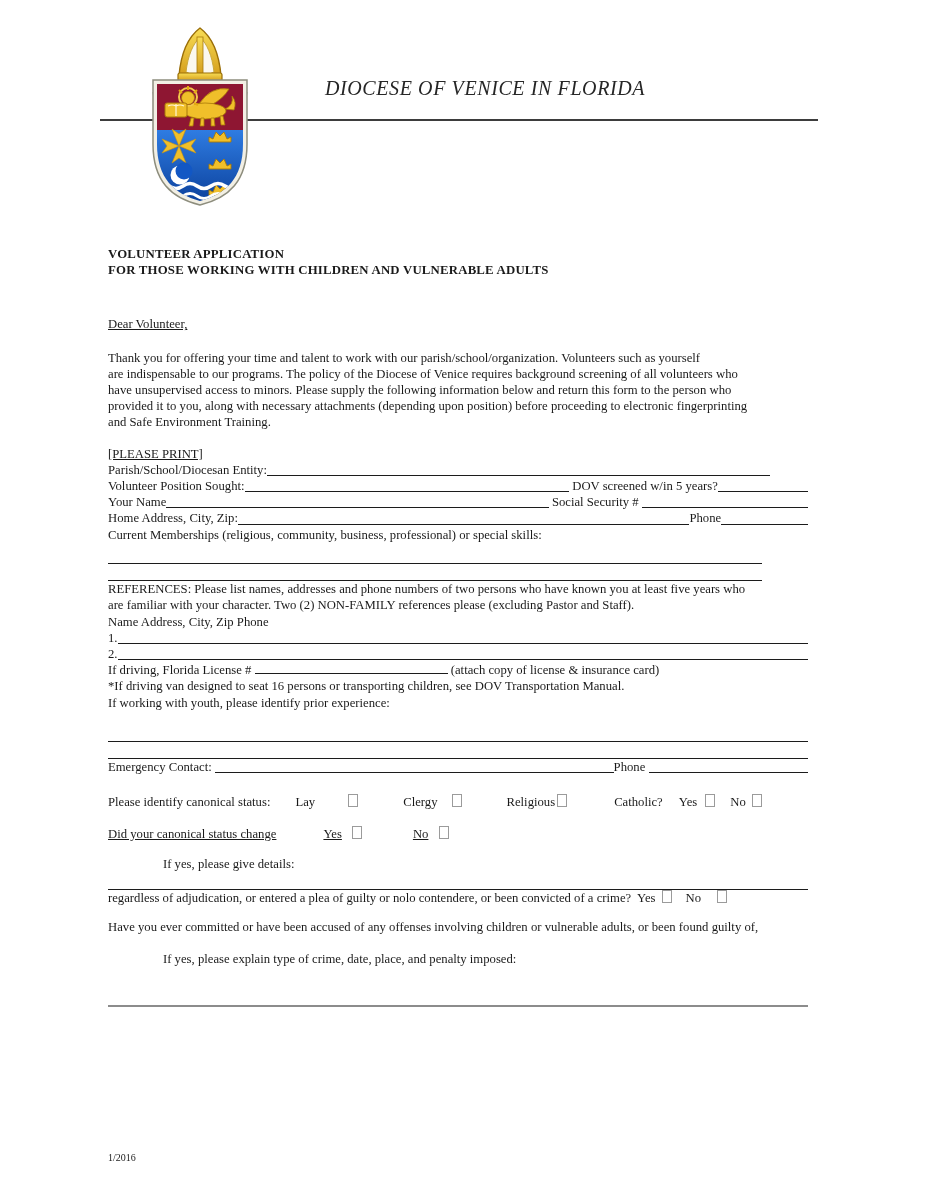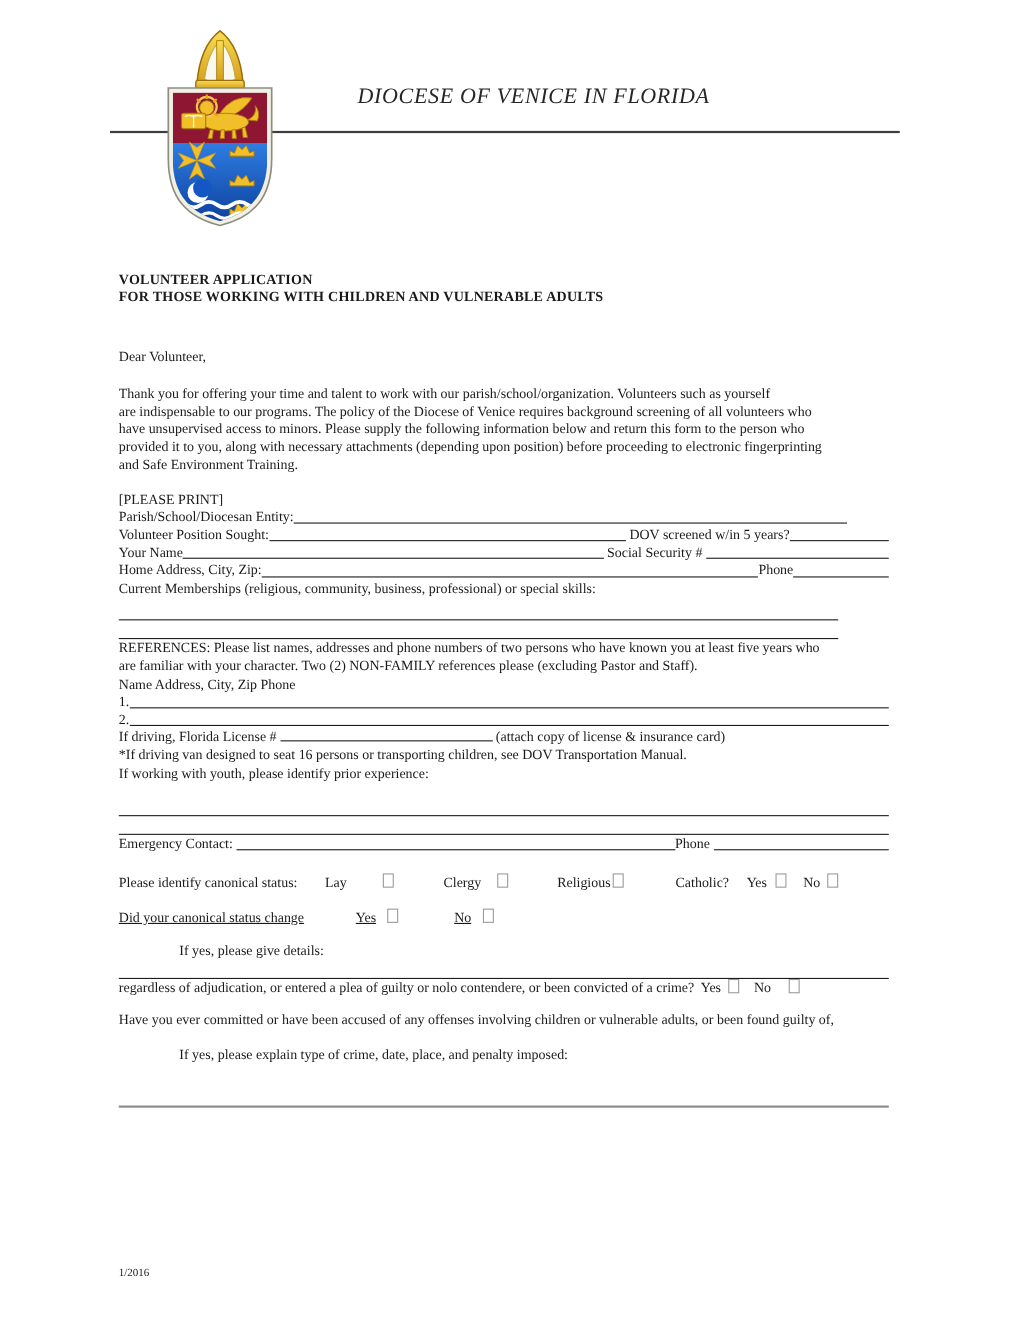--- a/index.html
+++ b/index.html
@@ -17,21 +17,21 @@
   .org-title{
     position:absolute;left:325px;top:80px;
     font-style:italic;font-size:20px;letter-spacing:0.6px;color:#262626;
     white-space:nowrap;
   }
   .crest{position:absolute;left:141px;top:26px;width:118px;height:182px;z-index:2;}
   
   .form-title{margin-top:36px;text-align:left;font-weight:bold;font-size:12.8px;letter-spacing:0.2px;}
   
   .main{margin-left:108px;width:700px;}
-  .salutation{margin-top:38px;}
+  .salutation{margin-top:38px;text-decoration:underline;}
   .intro{margin-top:17px;white-space:pre-line;}
   .tline{white-space:pre;min-height:16.2px;}
   .row{min-height:16.2px;}
   .frow{display:flex;align-items:stretch;}
   .frow .seg,.irow .seg{white-space:pre;}
   .fill{flex-grow:1;border-bottom:1.3px solid #1c1c1c;margin-bottom:2px;}
   .fillw{display:inline-block;border-bottom:1.3px solid #1c1c1c;height:11px;vertical-align:baseline;}
   .irow{display:block;}
   .checkbox{
     display:inline-block;width:8px;height:11px;
@@ -134,21 +134,21 @@
     </div>
 
     <div class="salutation">Dear Volunteer,</div>
     <div class="intro">Thank you for offering your time and talent to work with our parish/school/organization. Volunteers such as yourself
 are indispensable to our programs. The policy of the Diocese of Venice requires background screening of all volunteers who
 have unsupervised access to minors. Please supply the following information below and return this form to the person who
 provided it to you, along with necessary attachments (depending upon position) before proceeding to electronic fingerprinting
 and Safe Environment Training.</div>
 
     <div id="form-body">
-        <div class="row" style="margin-top: 15px;">
+        <div class="row" style="margin-top: 15px; text-decoration: underline;">
           <div class="tline">[PLEASE PRINT]</div>
         </div>
         <div class="row frow" style="width: 662px;">
           <span class="seg">Parish/School/Diocesan Entity:</span>
           <span class="fill" style="flex-grow: 1;"></span>
         </div>
         <div class="row frow">
           <span class="seg">Volunteer Position Sought:</span>
           <span class="fill" style="flex-grow: 3.6;"></span>
           <span class="seg"> DOV screened w/in 5 years?</span>

